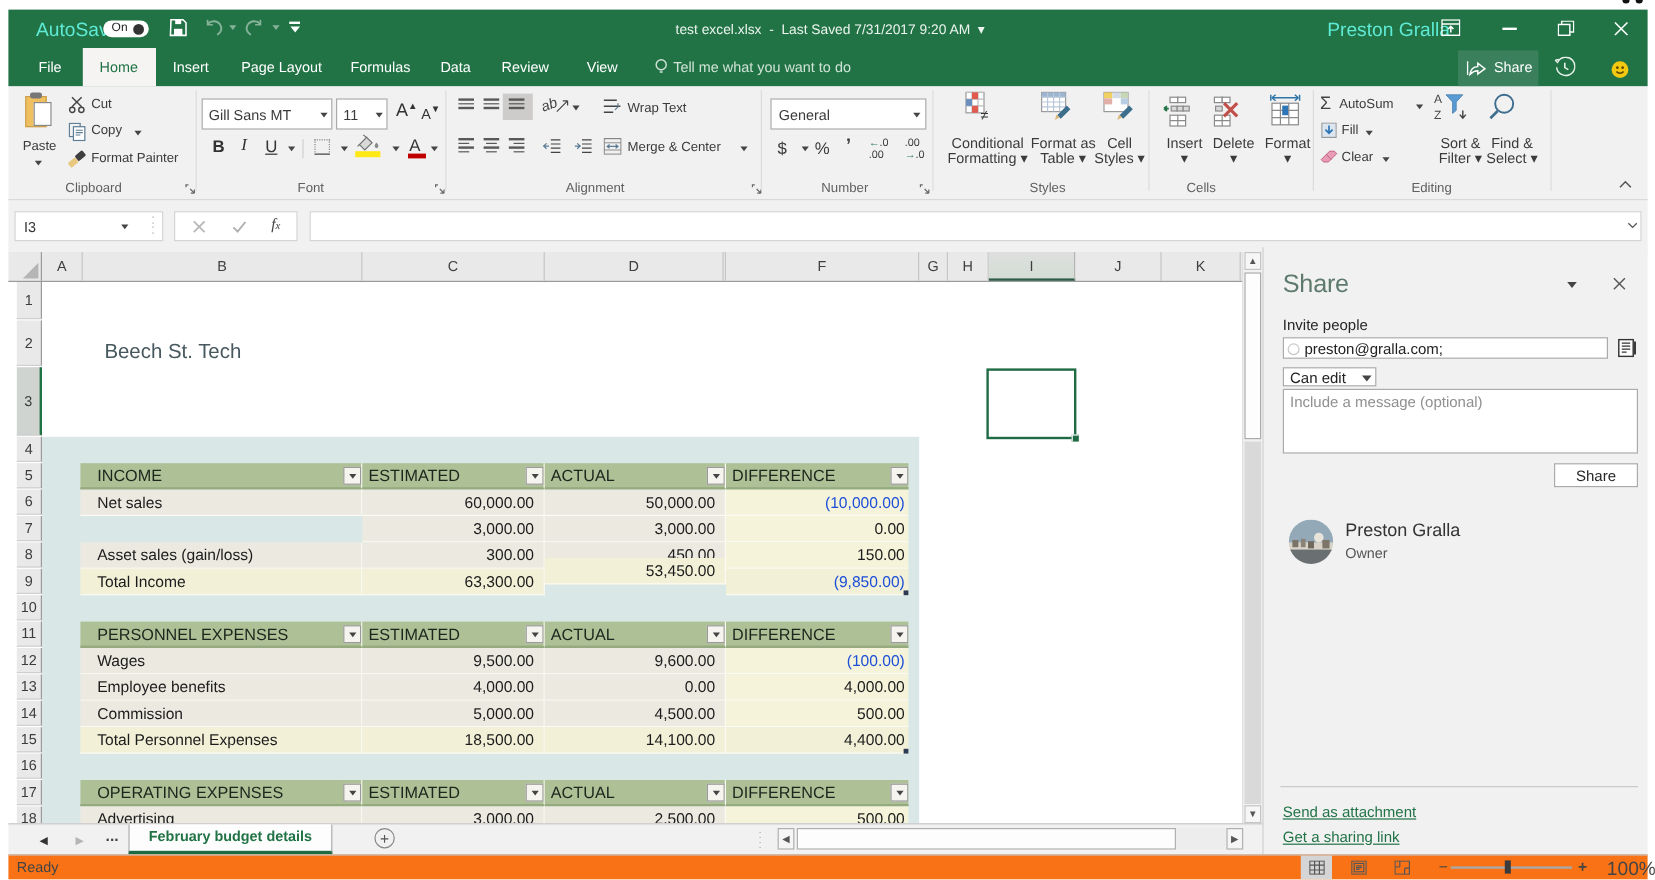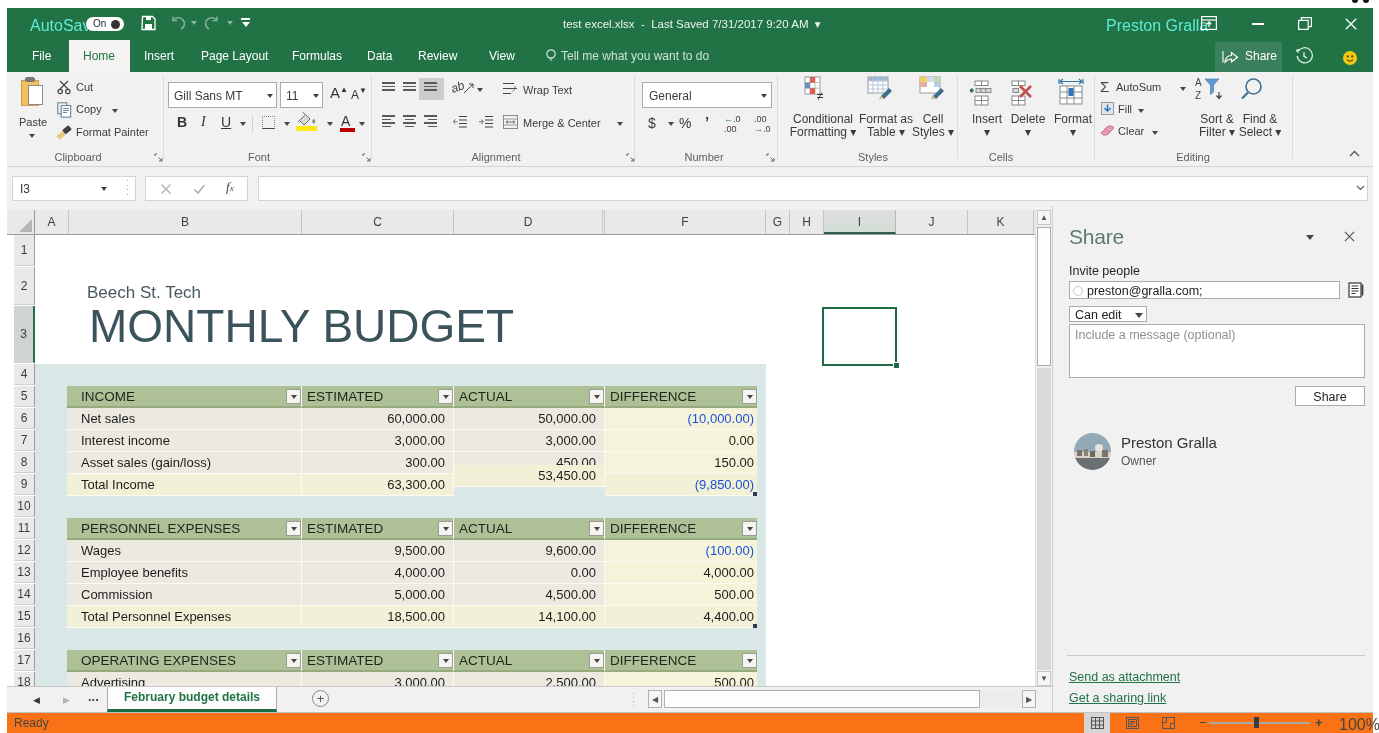--- a/index.html
+++ b/index.html
@@ -422,31 +422,29 @@
   <div class="abs rh" style="top:283px;height:21px;line-height:21px;">11</div>
   <div class="abs rh" style="top:305px;height:21px;line-height:21px;">12</div>
   <div class="abs rh" style="top:327px;height:21px;line-height:21px;">13</div>
   <div class="abs rh" style="top:349px;height:21px;line-height:21px;">14</div>
   <div class="abs rh" style="top:371px;height:21px;line-height:21px;">15</div>
   <div class="abs rh" style="top:393px;height:21px;line-height:21px;">16</div>
   <div class="abs rh" style="top:415px;height:21px;line-height:21px;">17</div>
   <div class="abs rh" style="top:437px;height:21px;line-height:21px;">18</div>
 
   <div class="abs" style="left:80px;top:48px;font-size:17px;color:#47595f;">Beech St. Tech</div>
-  <div class="abs" style="left:82px;top:68px;font-size:46px;line-height:46px;color:#3b545c;">MONTHLY BUDGET</div>
 
   <div class="abs tc cB th" style="top:151px;">INCOME<span class="fbtn"></span></div>
   <div class="abs tc cC th" style="top:151px;text-align:left;padding-left:5px;">ESTIMATED<span class="fbtn"></span></div>
   <div class="abs tc cD th" style="top:151px;text-align:left;padding-left:5px;">ACTUAL<span class="fbtn"></span></div>
   <div class="abs tc cF th" style="top:151px;text-align:left;padding-left:5px;">DIFFERENCE<span class="fbtn"></span></div>
   <div class="abs tc cB dr" style="top:173px;">Net sales</div>
   <div class="abs tc cC dr" style="top:173px;">60,000.00</div>
   <div class="abs tc cD dr" style="top:173px;">50,000.00</div>
   <div class="abs tc cF df neg" style="top:173px;">(10,000.00)</div>
-  <div class="abs tc cB dr" style="top:195px;">Interest income</div>
   <div class="abs tc cC dr" style="top:195px;">3,000.00</div>
   <div class="abs tc cD dr" style="top:195px;">3,000.00</div>
   <div class="abs tc cF df" style="top:195px;">0.00</div>
   <div class="abs tc cB dr" style="top:217px;">Asset sales (gain/loss)</div>
   <div class="abs tc cC dr" style="top:217px;">300.00</div>
   <div class="abs tc cD dr" style="top:217px;">450.00</div>
   <div class="abs tc cF df" style="top:217px;">150.00</div>
   <div class="abs tc cB tr2" style="top:239px;">Total Income</div>
   <div class="abs tc cC tr2" style="top:239px;">63,300.00</div>
   <div class="abs tc cD tr2" style="top:230px;">53,450.00</div>

